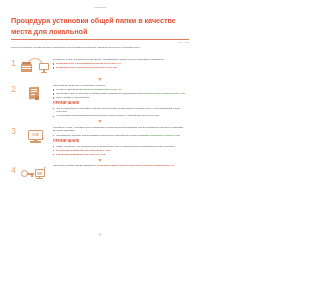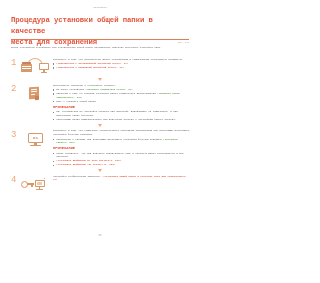--- a/index.html
+++ b/index.html
@@ -4,21 +4,21 @@
 <style>
   html,body{margin:0;padding:0;}
   body{
     width:200px;height:283px;
     background:#ffffff;
     font-family:"Liberation Sans", sans-serif;
     color:#3a3a3a;
     overflow:hidden;
     position:relative;
   }
-  .page{width:200px;height:243px;position:relative;box-sizing:border-box;font-family:Liberation Mono, monospace;}
+  .page{width:200px;height:243px;position:relative;box-sizing:border-box;}
 
   
   .running-head{
     position:absolute;top:6px;left:0;right:0;
     text-align:center;
     font-size:2.3px;
     letter-spacing:.15px;
     color:#8a8a8a;
   }
 
@@ -150,21 +150,21 @@
 </style>
 </head>
 <body>
 
 <div class="page">
 
   <div class="running-head">Настройка</div>
 
   <div class="title">
     <span>Процедура установки общей папки в качестве</span><br>
-    <span>места для сохранения</span>
+    <span>места для локальной</span>
   </div>
   <div class="title-rule"></div>
   <div class="doc-code">08LA-01S</div>
 
   <div class="intro">Перед настройкой устройства для сканирования общей папки просмотрите описание процедуры настройки ниже.</div>
 
   <div class="steps">
 
     <div class="step">
       <div class="step-num">1</div>

